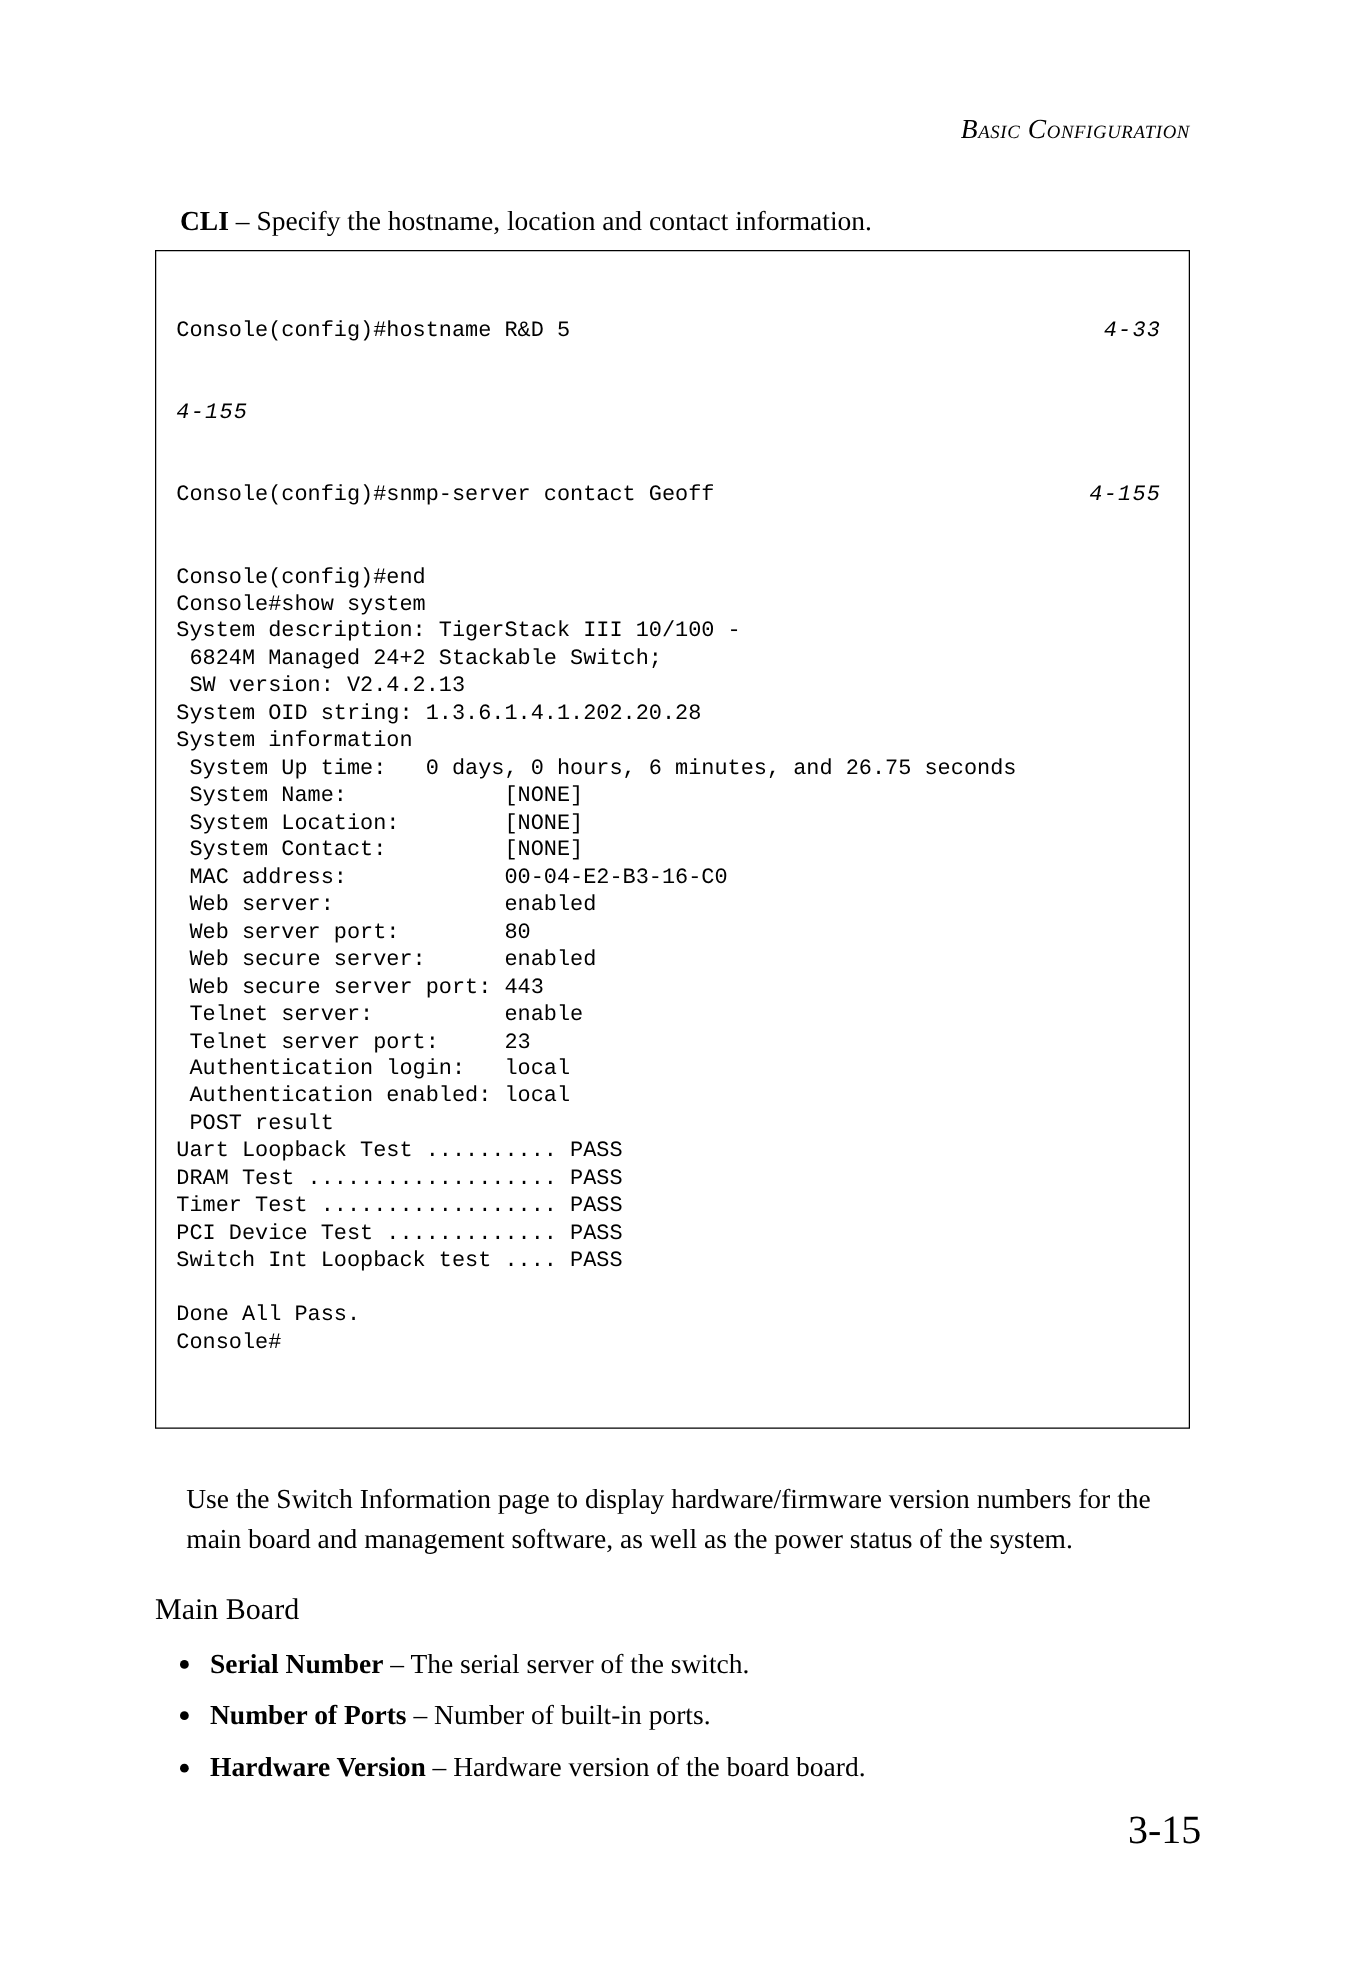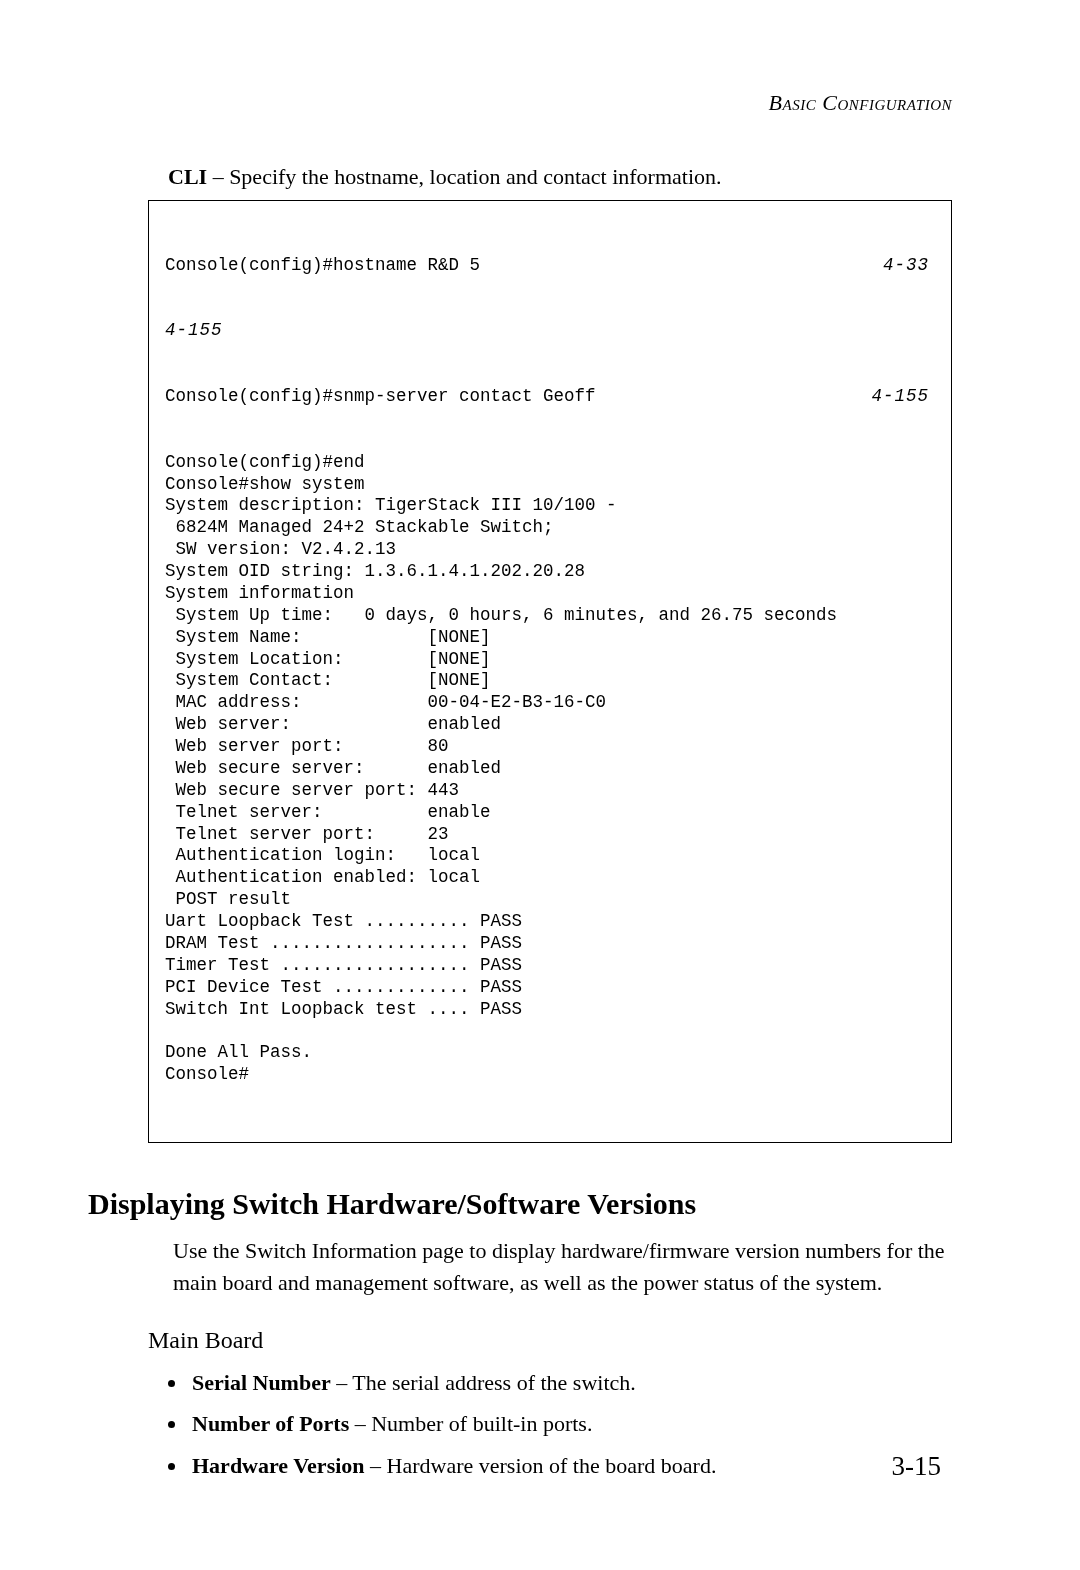--- a/index.html
+++ b/index.html
@@ -7,21 +7,21 @@
     padding: 0;
     background: #ffffff;
     color: #000000;
   }
   .page {
     width: 1080px;
     height: 1570px;
     position: relative;
     font-family: Garamond, "Times New Roman", Georgia, serif;
     box-sizing: border-box;
-    padding: 90px 128px 60px 88px;
+    padding: 90px 128px 60px 64px;
   }
   .running-head {
     text-align: right;
     font-style: italic;
     font-variant: small-caps;
     font-size: 22px;
     letter-spacing: 0.5px;
     margin-bottom: 48px;
   }
   .intro-line {
@@ -78,23 +78,23 @@
     line-height: 1.9;
   }
   ul.attrs li {
     padding-left: 4px;
   }
   ul.attrs .term {
     font-weight: bold;
   }
   .page-number {
     position: absolute;
-    right: 139px;
+    right: 119px;
     bottom: 88px;
-    font-size: 27px;
+    font-size: 32px;
   }
 </style>
 </head>
 <body>
 
 <div class="page">
 
   <div class="running-head">Basic Configuration</div>
 
   <p class="intro-line">
@@ -137,30 +137,29 @@
 Uart Loopback Test .......... PASS
 DRAM Test ................... PASS
 Timer Test .................. PASS
 PCI Device Test ............. PASS
 Switch Int Loopback test .... PASS
 
 Done All Pass.
 Console#</div>
   </div>
 
-  <h2 class="section">Displaying Switch Hardware/Software Versions</h2>
 
   <p class="body-text">Use the Switch Information page to display hardware/firmware version numbers for the main board and management software, as well as the power status of the system.</p>
 
 
   <div class="group-label">Main Board</div>
 
   <ul class="attrs">
     <li>
-      <span class="term">Serial Number</span><span> – The serial address of the switch.</span>
+      <span class="term">Serial Number</span><span> – The serial server of the switch.</span>
     </li>
     <li>
       <span class="term">Number of Ports</span><span> – Number of built-in ports.</span>
     </li>
     <li>
       <span class="term">Hardware Version</span><span> – Hardware version of the board board.</span>
     </li>
   </ul>
 
   <div class="page-number">3-15</div>

